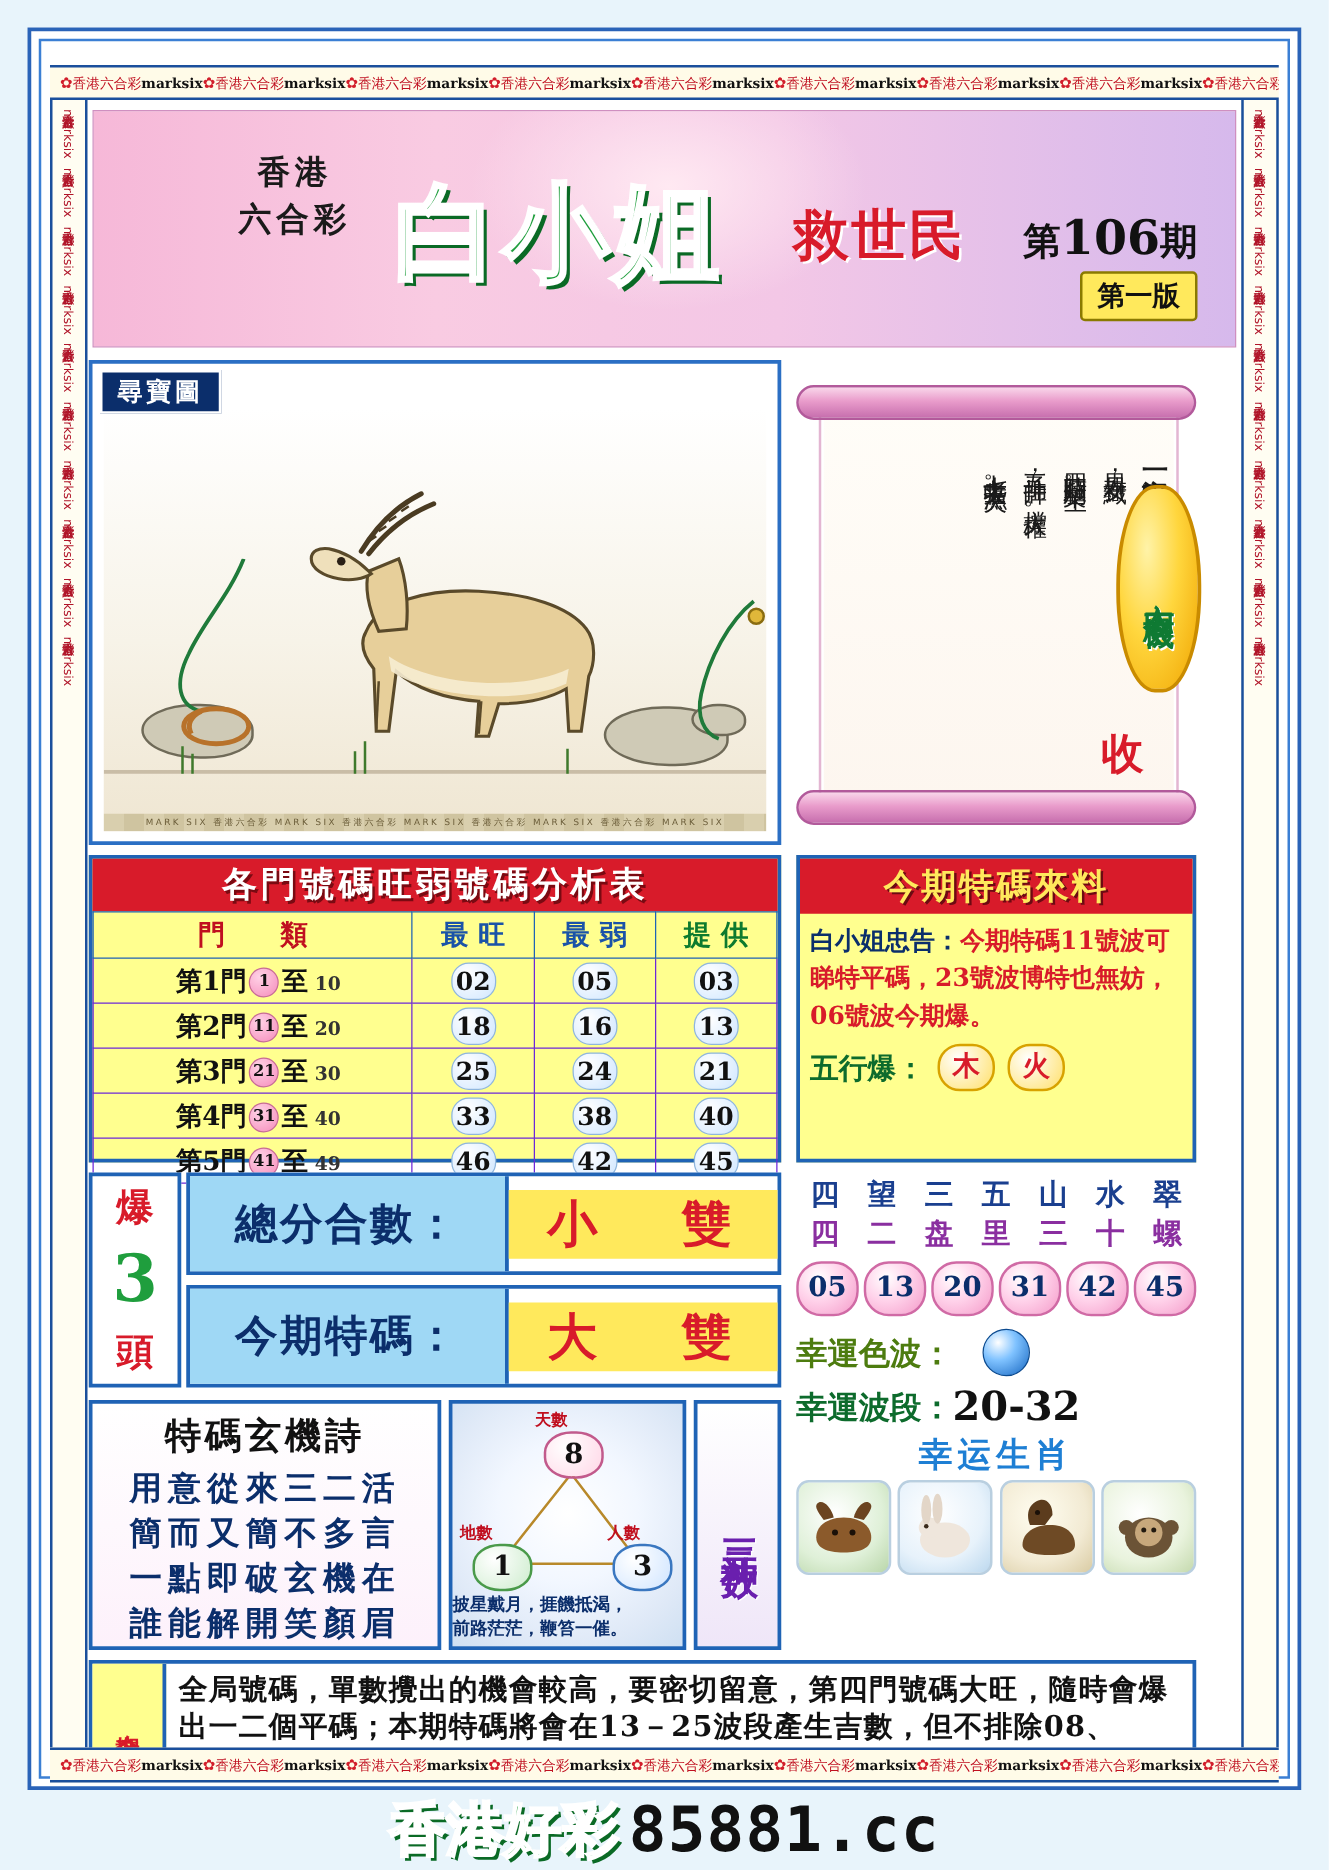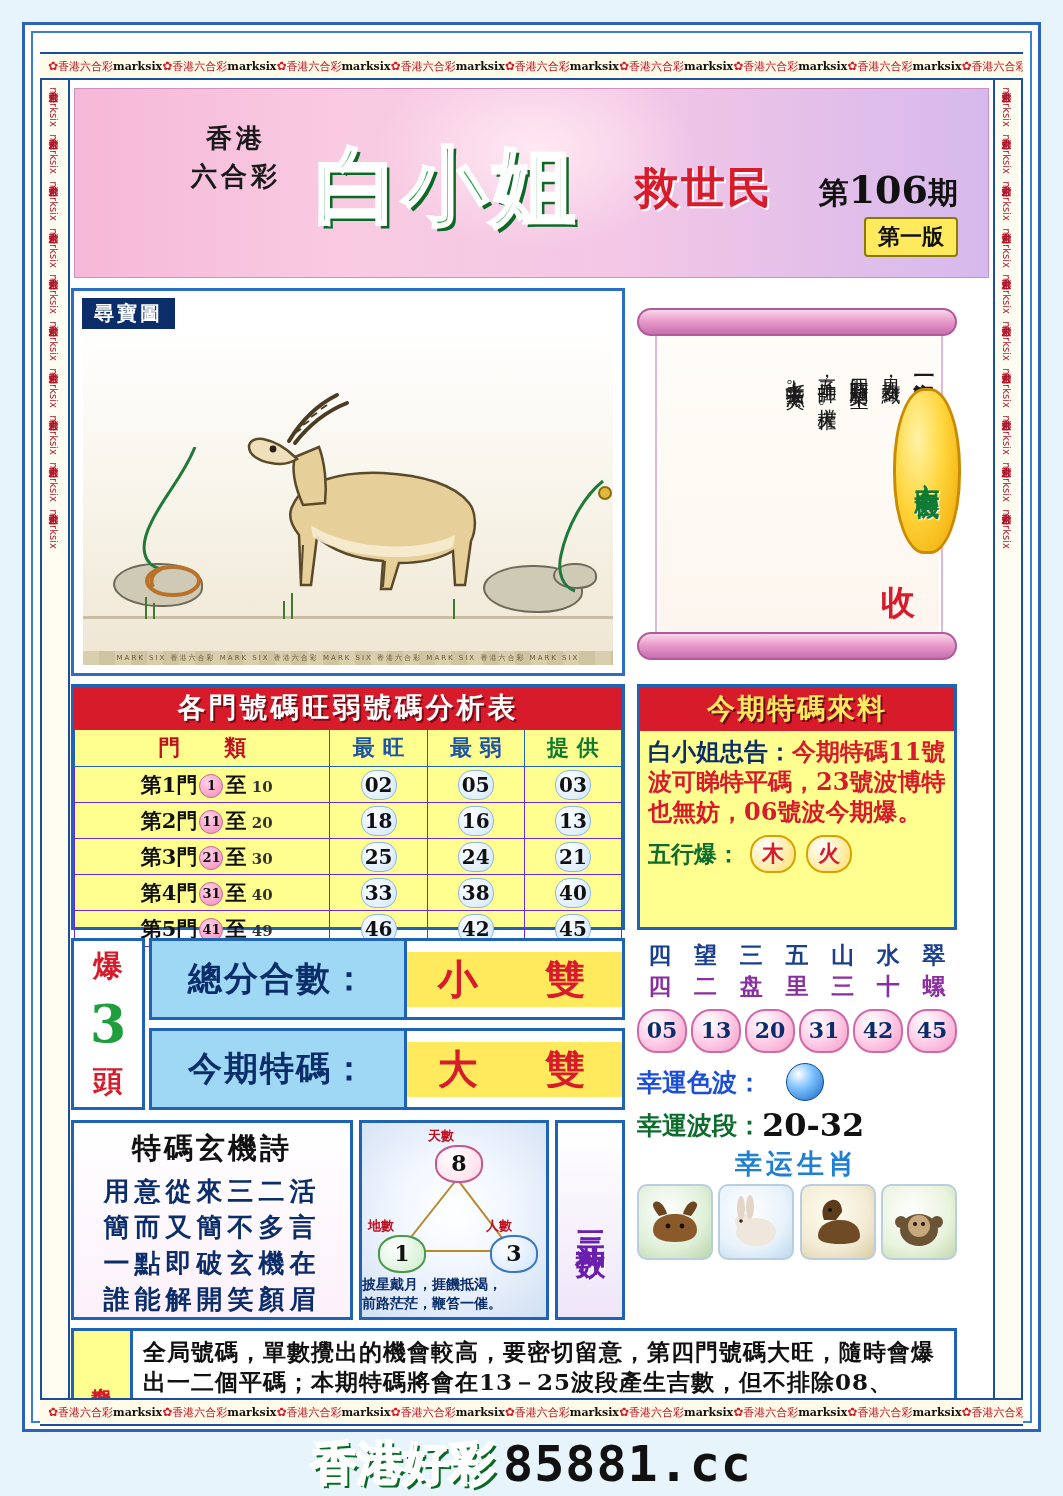--- a/index.html
+++ b/index.html
@@ -209,21 +209,21 @@
   .tema{
     position:absolute;left:580px;top:400px;width:320px;height:246px;
     border:3px solid #1f63b5;background:#ffff8f;box-sizing:border-box;
   }
   .tema-title{
     height:44px;background:#d81b2a;color:#ffe95c;text-align:center;
     font-family:"DejaVu Serif","Liberation Serif",serif;font-weight:bold;
     font-size:28px;line-height:44px;letter-spacing:2px;text-shadow:2px 2px 0 #6d0a12;
   }
   .tema-body{padding:6px 8px;font-family:"DejaVu Serif","Liberation Serif",serif;}
-  .tema-body p{margin:0;font-size:24px;line-height:30px;font-weight:bold;color:#0b2e6b;letter-spacing:0;}
+  .tema-body p{margin:0;font-size:20px;line-height:30px;font-weight:bold;color:#0b2e6b;letter-spacing:0;}
   .tema-body p .red{color:#d81b2a;}
   .wuxing{
     margin-top:8px;display:flex;align-items:center;gap:10px;
     font-family:"DejaVu Serif","Liberation Serif",serif;font-weight:bold;font-size:23px;color:#0d6b2c;
   }
   .wx-ball{
     width:42px;height:34px;border-radius:18px;
     background:radial-gradient(circle at 35% 30%,#fff,#ffe06a);
     border:2px solid #d8a200;color:#d81b2a;font-size:22px;line-height:32px;text-align:center;
   }
@@ -246,21 +246,21 @@
     width:46px;height:40px;border-radius:20px;
     background:radial-gradient(circle at 35% 28%,#ffffff 0%,#ffd2ea 45%,#f49bc9 100%);
     border:2px solid #d06aa5;
     font-family:"DejaVu Serif","Liberation Serif",serif;font-weight:bold;
     font-size:22px;color:#0b2e6b;text-align:center;line-height:38px;
   }
 
   .lucky-color{
     position:absolute;left:580px;top:776px;width:320px;height:44px;
     display:flex;align-items:center;gap:24px;
-    font-family:"DejaVu Serif","Liberation Serif",serif;font-weight:bold;font-size:25px;color:#1d4ed8;
+    font-family:"DejaVu Serif","Liberation Serif",serif;font-weight:bold;font-size:25px;color:#4d7c0f;
   }
   .color-dot{
     width:36px;height:36px;border-radius:50%;
     background:radial-gradient(circle at 32% 28%,#ffffff 0%,#7fc2ff 40%,#1565c0 100%);
     border:1px solid #0b4a8f;
   }
   .lucky-band{
     position:absolute;left:580px;top:820px;width:320px;height:42px;
     display:flex;align-items:center;gap:0;
     font-family:"DejaVu Serif","Liberation Serif",serif;font-weight:bold;font-size:25px;color:#0d6b2c;

